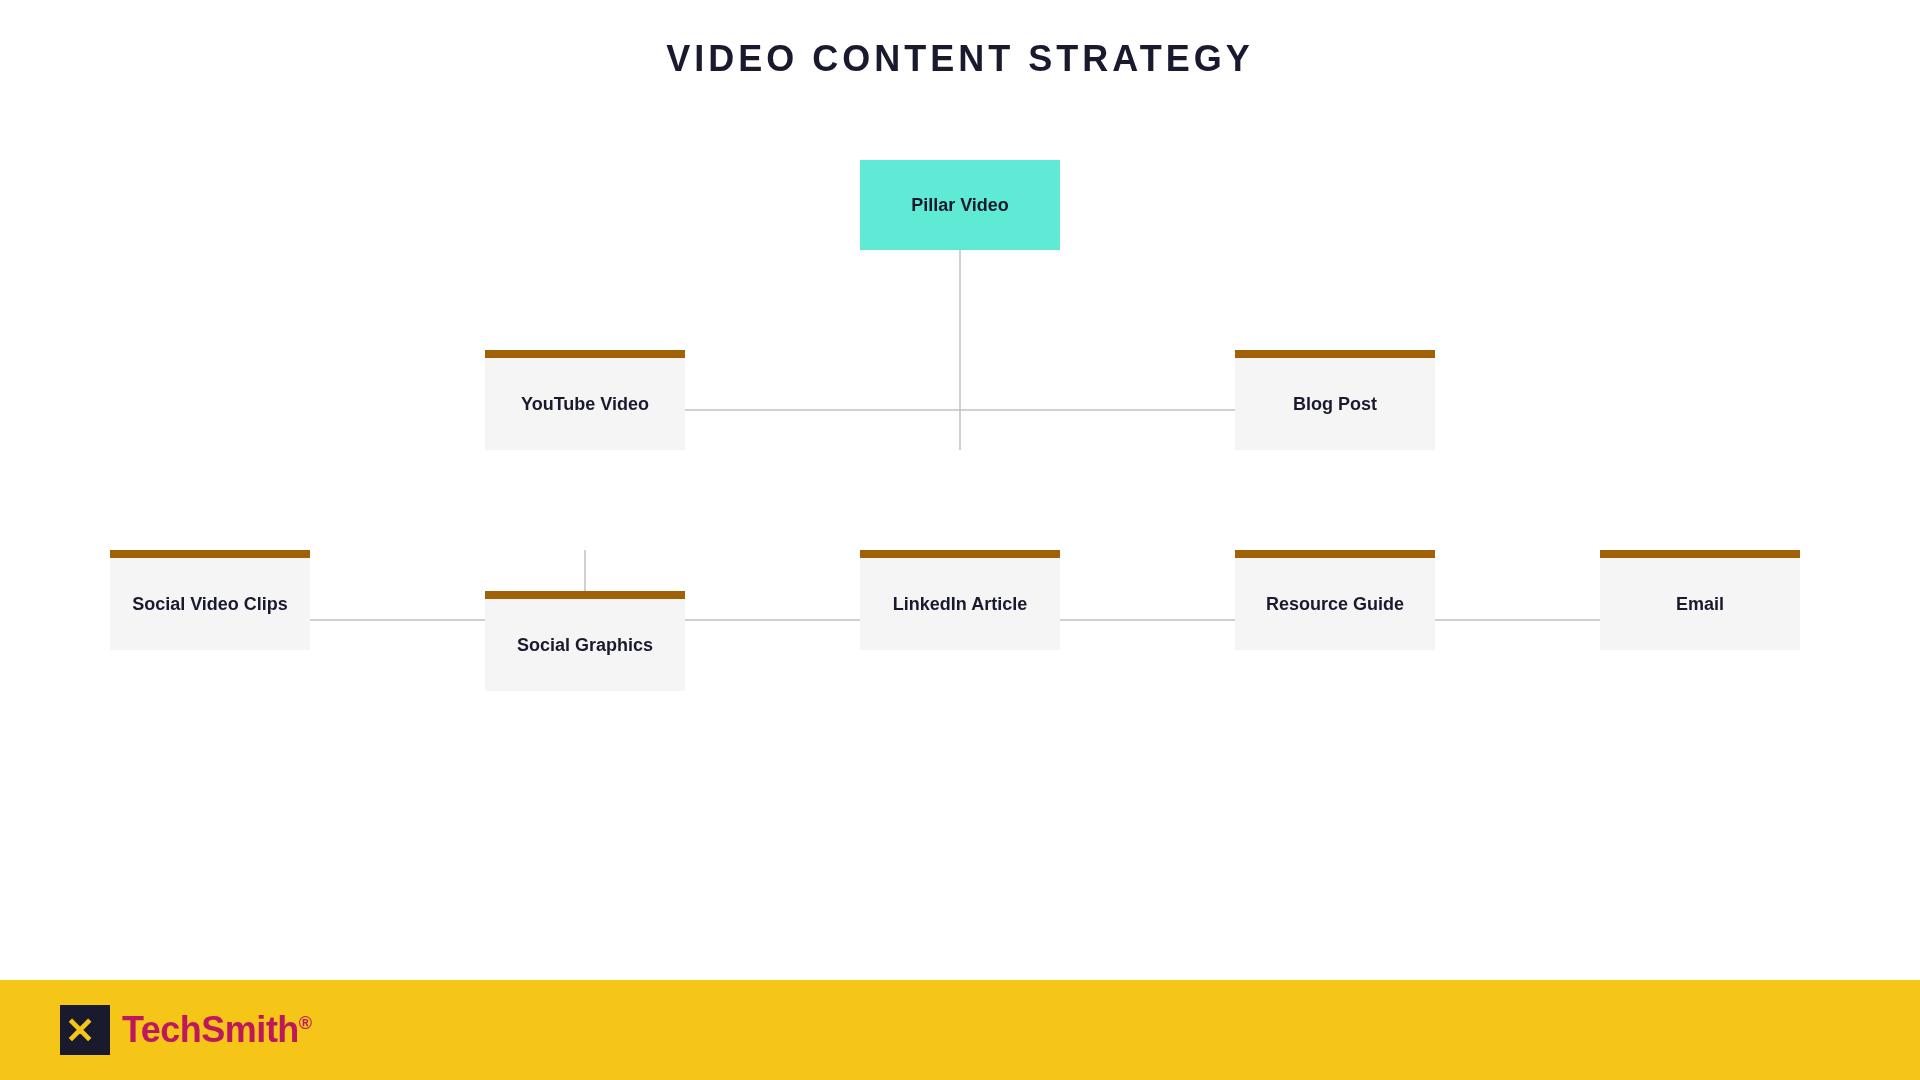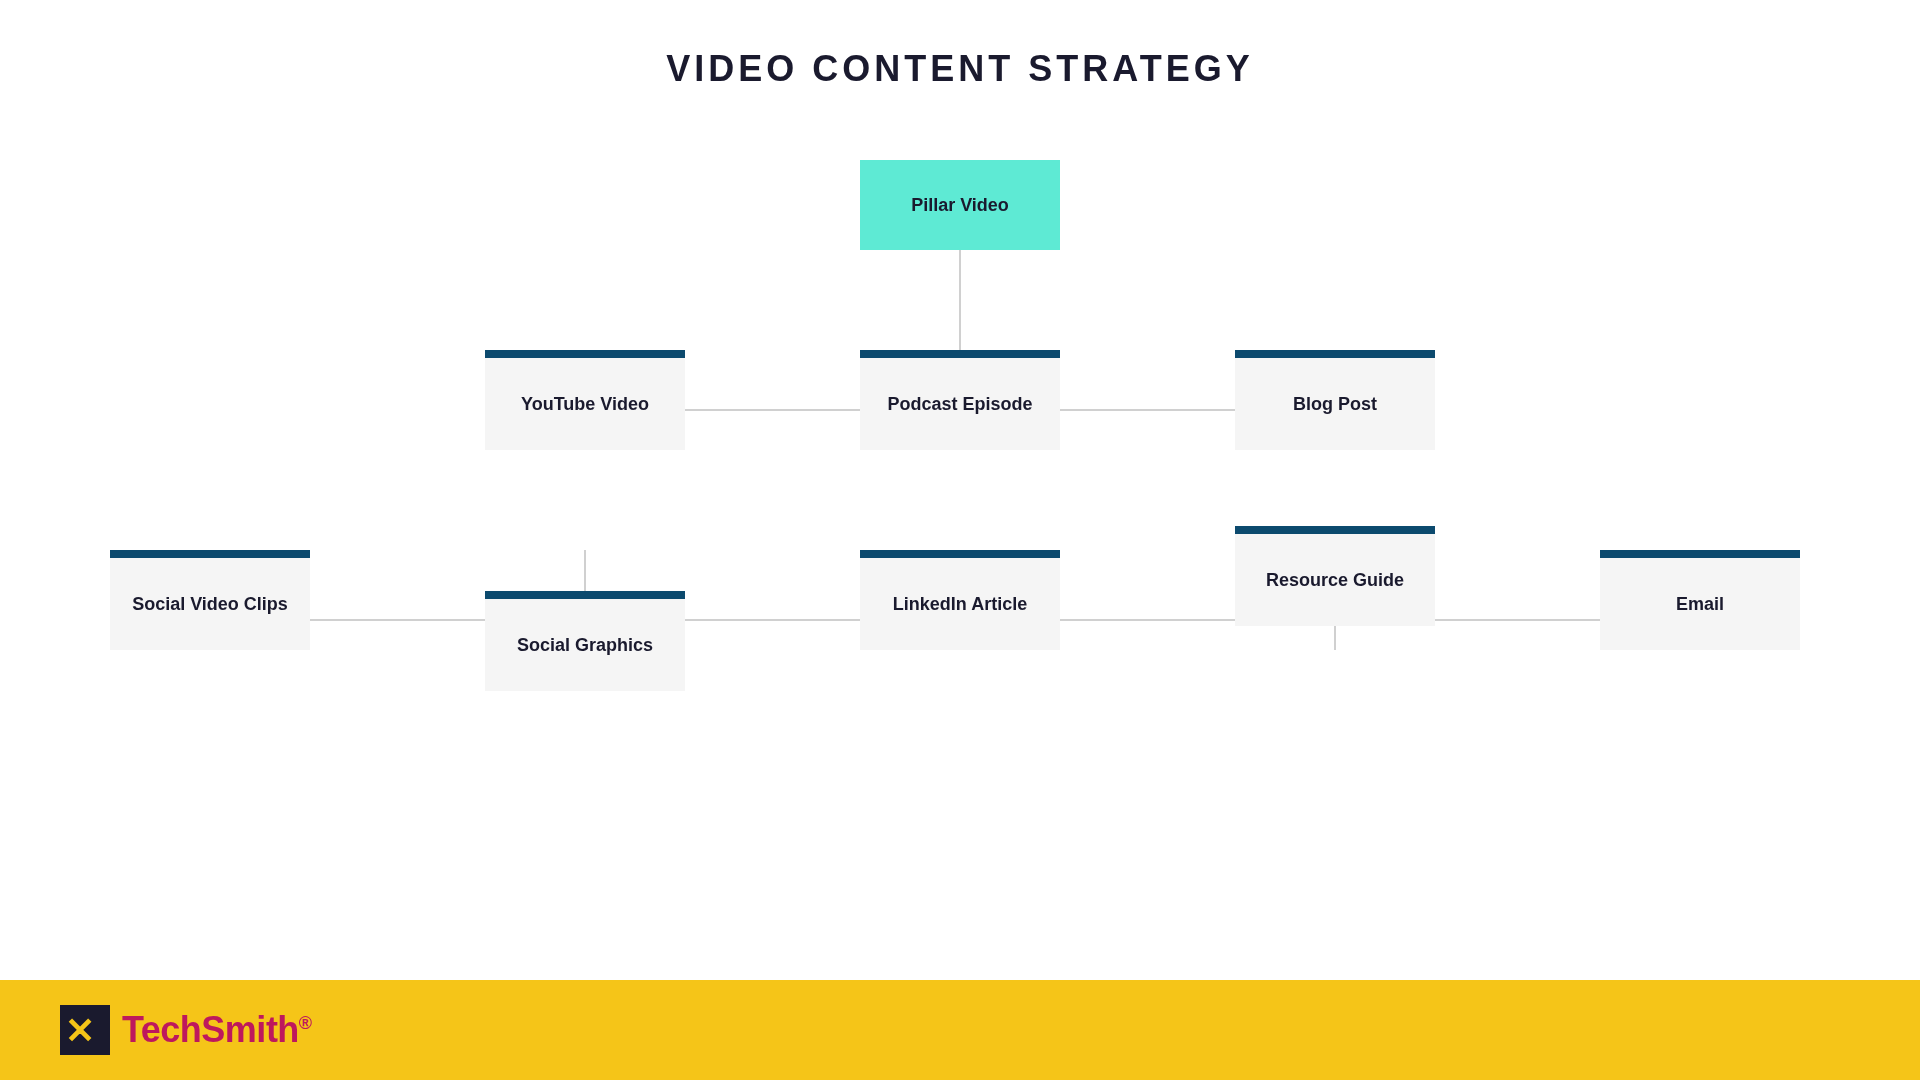--- a/index.html
+++ b/index.html
@@ -8,40 +8,40 @@
       width: 1920px;
       height: 1080px;
       background: #ffffff;
       font-family: 'Arial', sans-serif;
       overflow: hidden;
       position: relative;
     }
 
     .page-title {
       text-align: center;
-      padding-top: 48px;
+      padding-top: 38px;
       font-size: 36px;
       font-weight: 700;
       letter-spacing: 4px;
       color: #1a1a2e;
     }
 
     .diagram-area {
       position: absolute;
       top: 130px;
       left: 0;
       right: 0;
       bottom: 100px;
     }
 
     
     .node {
       position: absolute;
       background: #f5f5f5;
-      border-top: 8px solid #0c4a6e;
+      border-top: 8px solid #a16207;
       display: flex;
       align-items: center;
       justify-content: center;
       font-weight: 700;
       font-size: 18px;
       color: #1a1a2e;
       text-align: center;
     }
 
     .node-pillar {
@@ -95,21 +95,21 @@
       width: 200px;
       height: 100px;
       left: 860px;
       top: 420px;
     }
 
     .node-resource {
       width: 200px;
       height: 100px;
       left: 1235px;
-      top: 396px;
+      top: 420px;
     }
 
     .node-email {
       width: 200px;
       height: 100px;
       left: 1600px;
       top: 420px;
     }
 
     
@@ -189,21 +189,20 @@
 
     <line x1="1335" y1="490" x2="1335" y2="520" stroke="#c0c0c0" stroke-width="1.5"></line>
 
     <line x1="1710" y1="490" x2="1710" y2="520" stroke="#c0c0c0" stroke-width="1.5"></line>
   </svg>
 
   <div class="node node-pillar">Pillar Video</div>
 
   <div class="node node-youtube">YouTube Video</div>
 
-  <div class="node node-podcast">Podcast Episode</div>
 
   <div class="node node-social-video">Social Video Clips</div>
 
   <div class="node node-blog">Blog Post</div>
 
   <div class="node node-social-graphics">Social Graphics</div>
 
   <div class="node node-linkedin">LinkedIn Article</div>
 
   <div class="node node-resource">Resource Guide</div>

